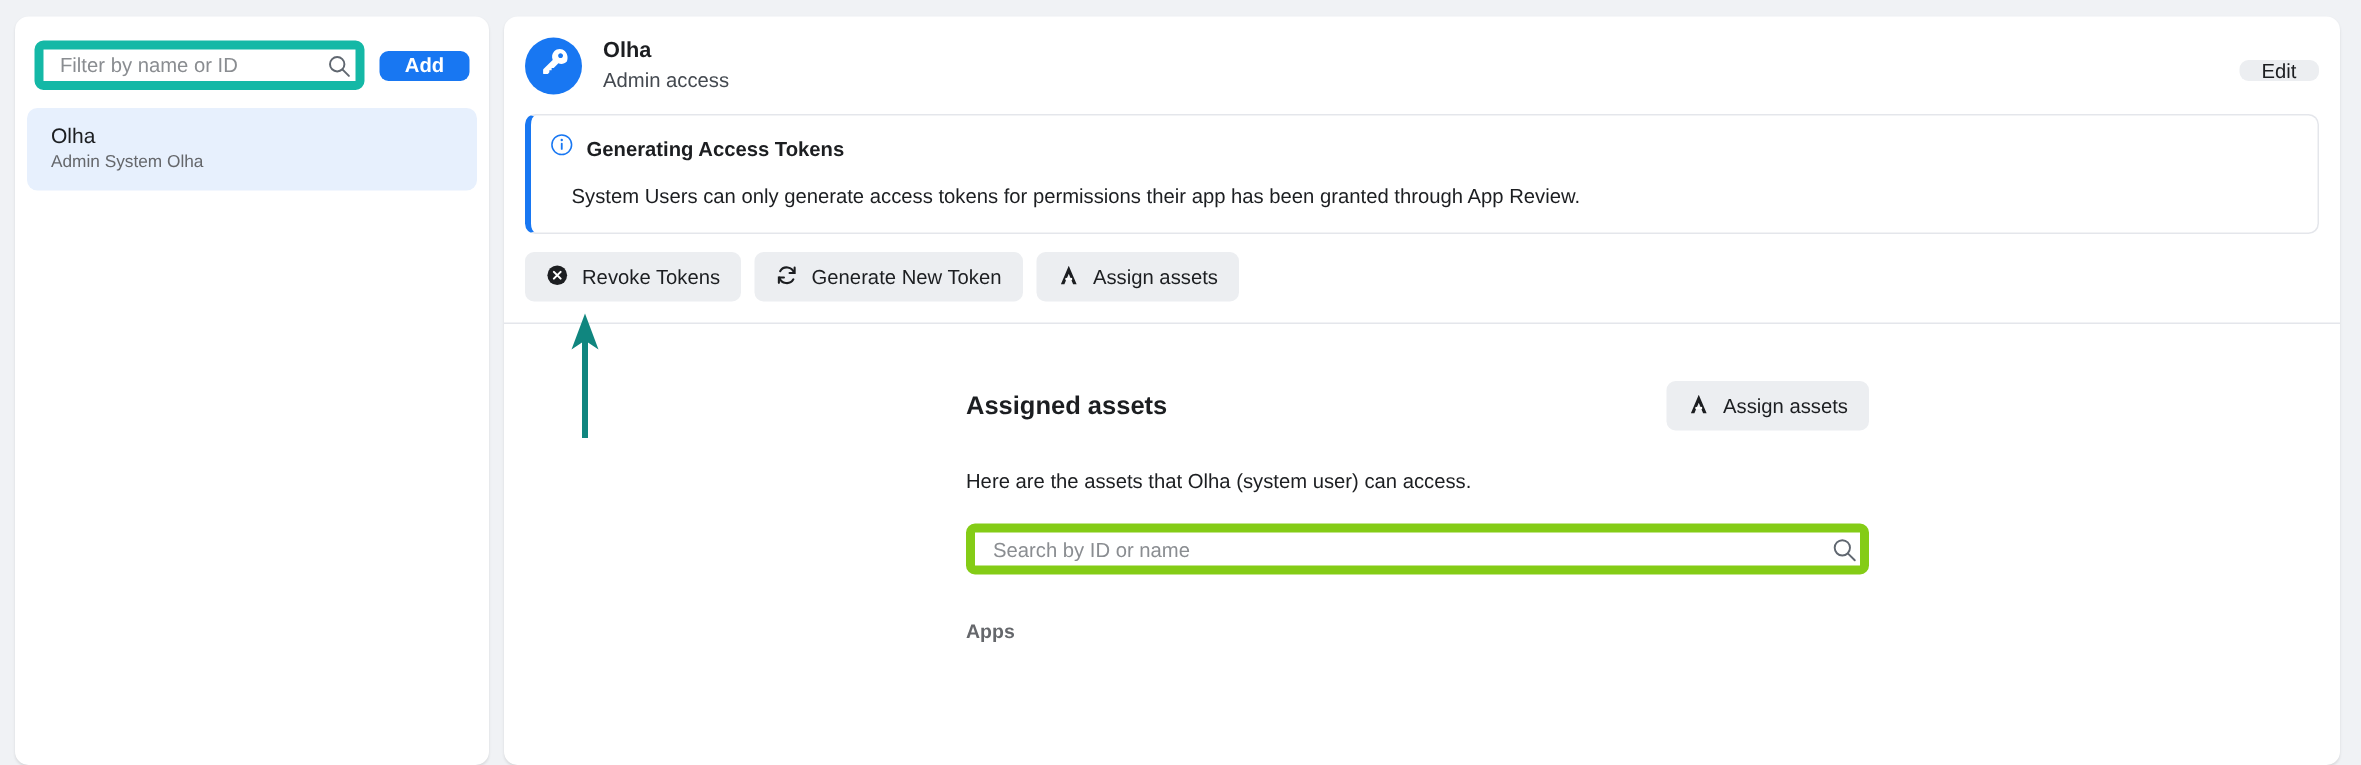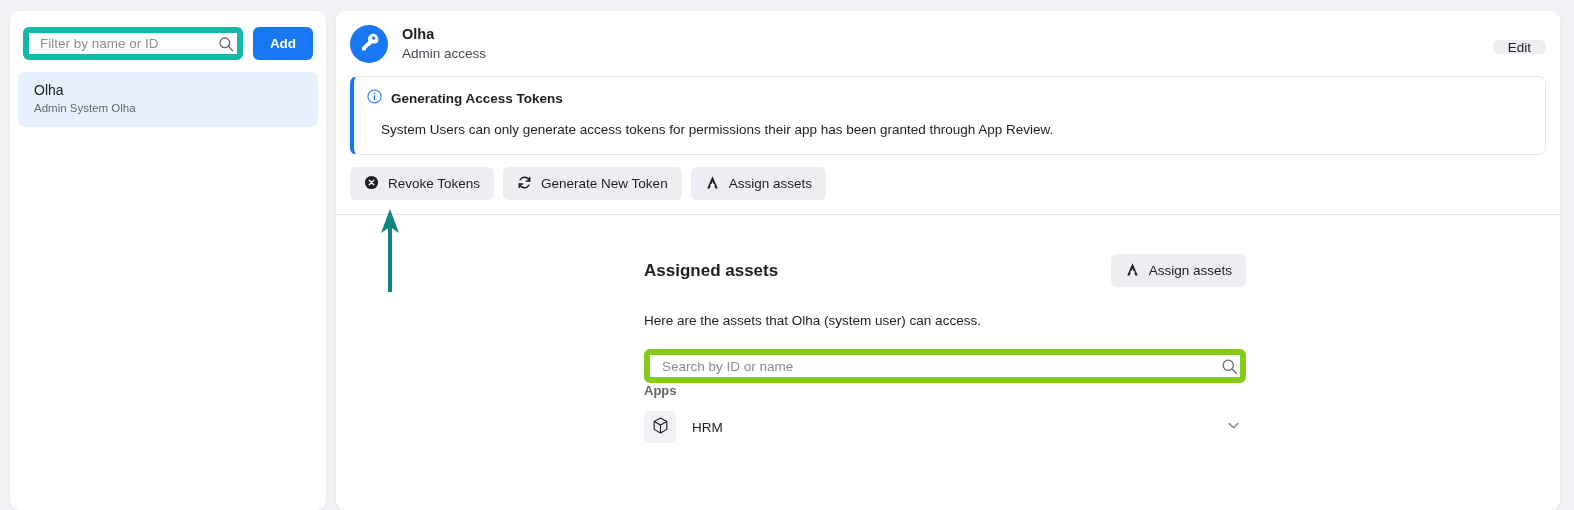--- a/index.html
+++ b/index.html
@@ -50,21 +50,21 @@
   }
   .filter-input::placeholder { color: #8a8d91; }
   .search-glyph {
     position: absolute;
     right: 9px; top: 50%;
     transform: translateY(-50%);
     width: 16px; height: 16px;
     pointer-events: none;
   }
   .add-btn {
-    height: 33px;
+    height: 20px;
     min-width: 60px;
     padding: 0 15px;
     background: #1877f2;
     color: #fff;
     border: none;
     border-radius: 6px;
     font-size: 13.5px;
     font-weight: bold;
     cursor: pointer;
     font-family: "Liberation Sans", sans-serif;
@@ -226,20 +226,21 @@
     color: #1c1e21;
     background: #fff;
     outline: none;
     font-family: "Liberation Sans", sans-serif;
   }
   .assets-search::placeholder { color: #8a8d91; }
   .apps-label {
     font-size: 13px;
     font-weight: bold;
     color: #65676b;
+    margin-top: 30px;
   }
   .app-row {
     display: flex;
     align-items: center;
     margin-top: 12px;
     height: 34px;
     cursor: pointer;
   }
   .app-icon-box {
     width: 32px; height: 32px;
@@ -383,37 +384,20 @@
         <span class="search-glyph">
           <svg viewBox="0 0 16 16" width="17" height="17" fill="none" stroke="#606770" stroke-width="1.2">
             <circle cx="6.8" cy="6.8" r="4.8"></circle>
             <line x1="10.4" y1="10.4" x2="14.6" y2="14.6" stroke-linecap="round"></line>
           </svg>
         </span>
       </div>
 
       <div class="apps-label">Apps</div>
 
-      <div class="app-row">
-        <div class="app-icon-box">
-          <span>
-            <svg viewBox="0 0 24 24" width="19" height="19" fill="none" stroke="#1c1e21" stroke-width="1.4" stroke-linejoin="round">
-              <path d="M12 2.6l8 4.3v10L12 21.4 4 16.9v-10z"></path>
-              <path d="M4 6.9l8 4.4 8-4.4"></path>
-              <path d="M12 11.3v10.1"></path>
-            </svg>
-          </span>
-        </div>
-        <div class="app-name">HRM</div>
-        <span class="chev">
-          <svg viewBox="0 0 16 16" width="15" height="15" fill="none" stroke="#8a8d91" stroke-width="1.7" stroke-linecap="round" stroke-linejoin="round">
-            <path d="M3.5 6l4.5 4.4L12.5 6"></path>
-          </svg>
-        </span>
-      </div>
 
     </div>
   </div>
 
   <svg class="annot-arrow" viewBox="0 0 34 86">
     <line x1="15" y1="84" x2="15" y2="18" stroke="#10867f" stroke-width="4"></line>
     <path d="M15 1 L24 25 L15 19 L6 25 Z" fill="#10867f"></path>
   </svg>
 
 </div>

